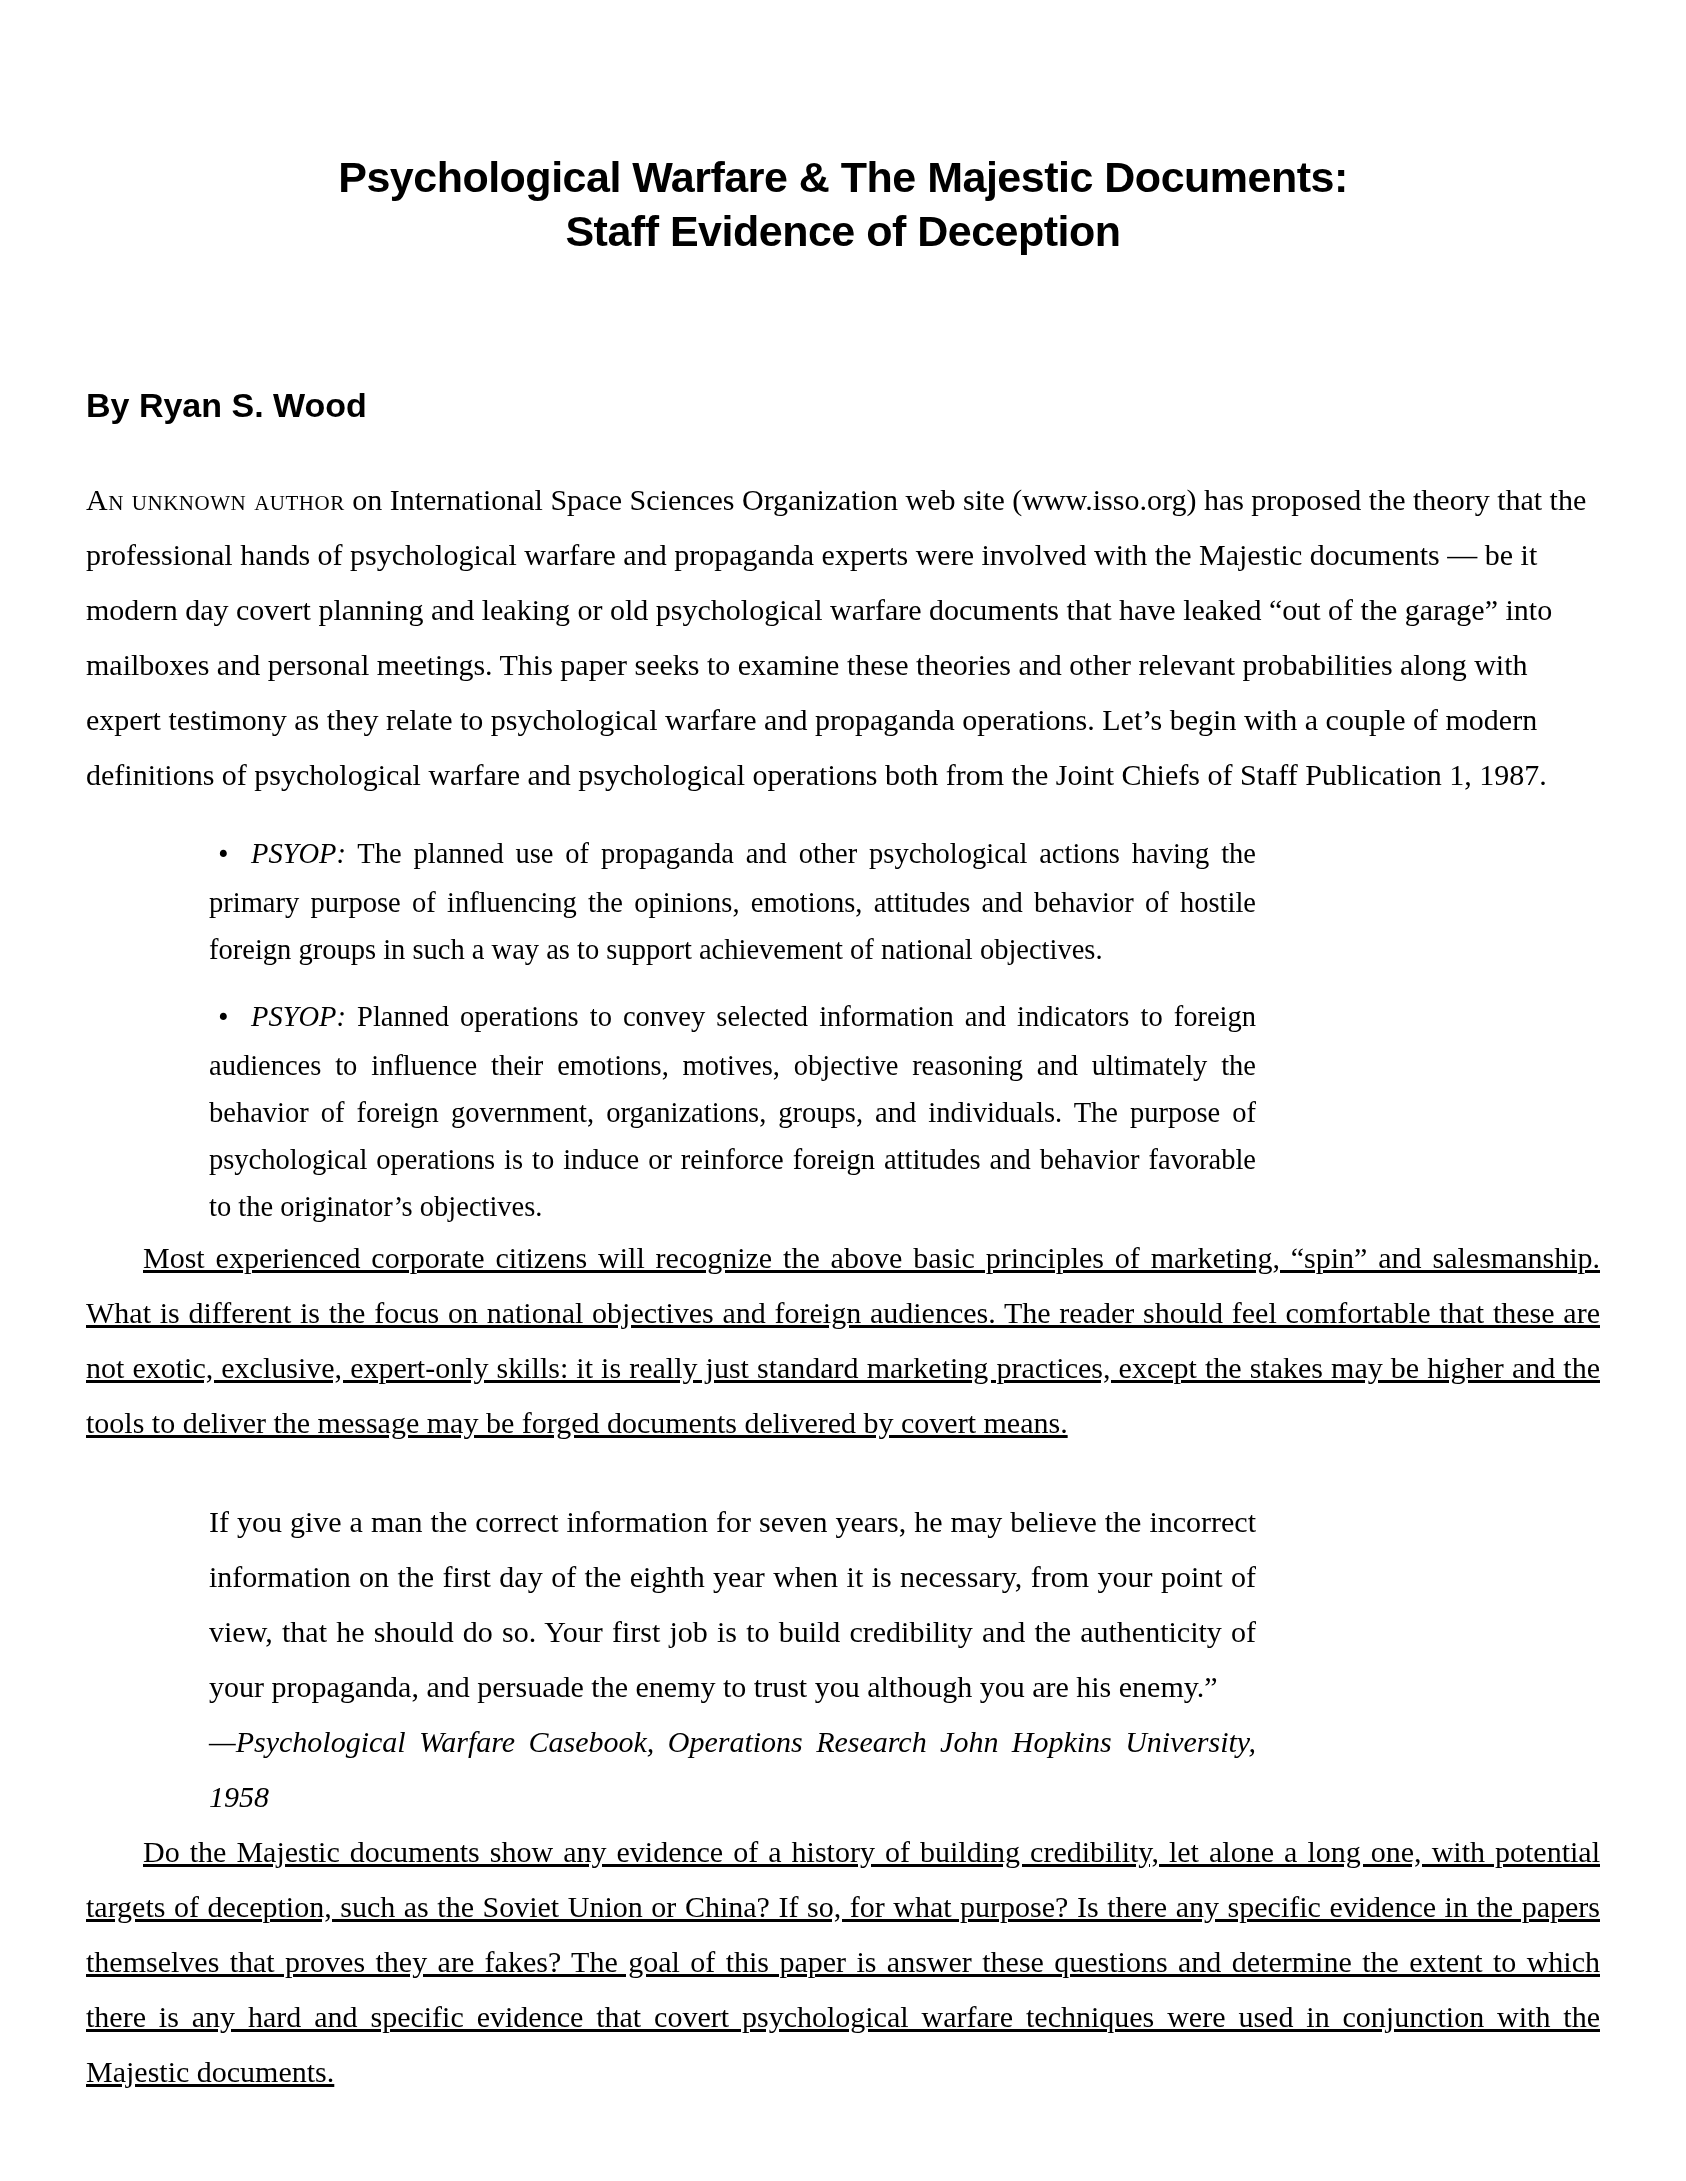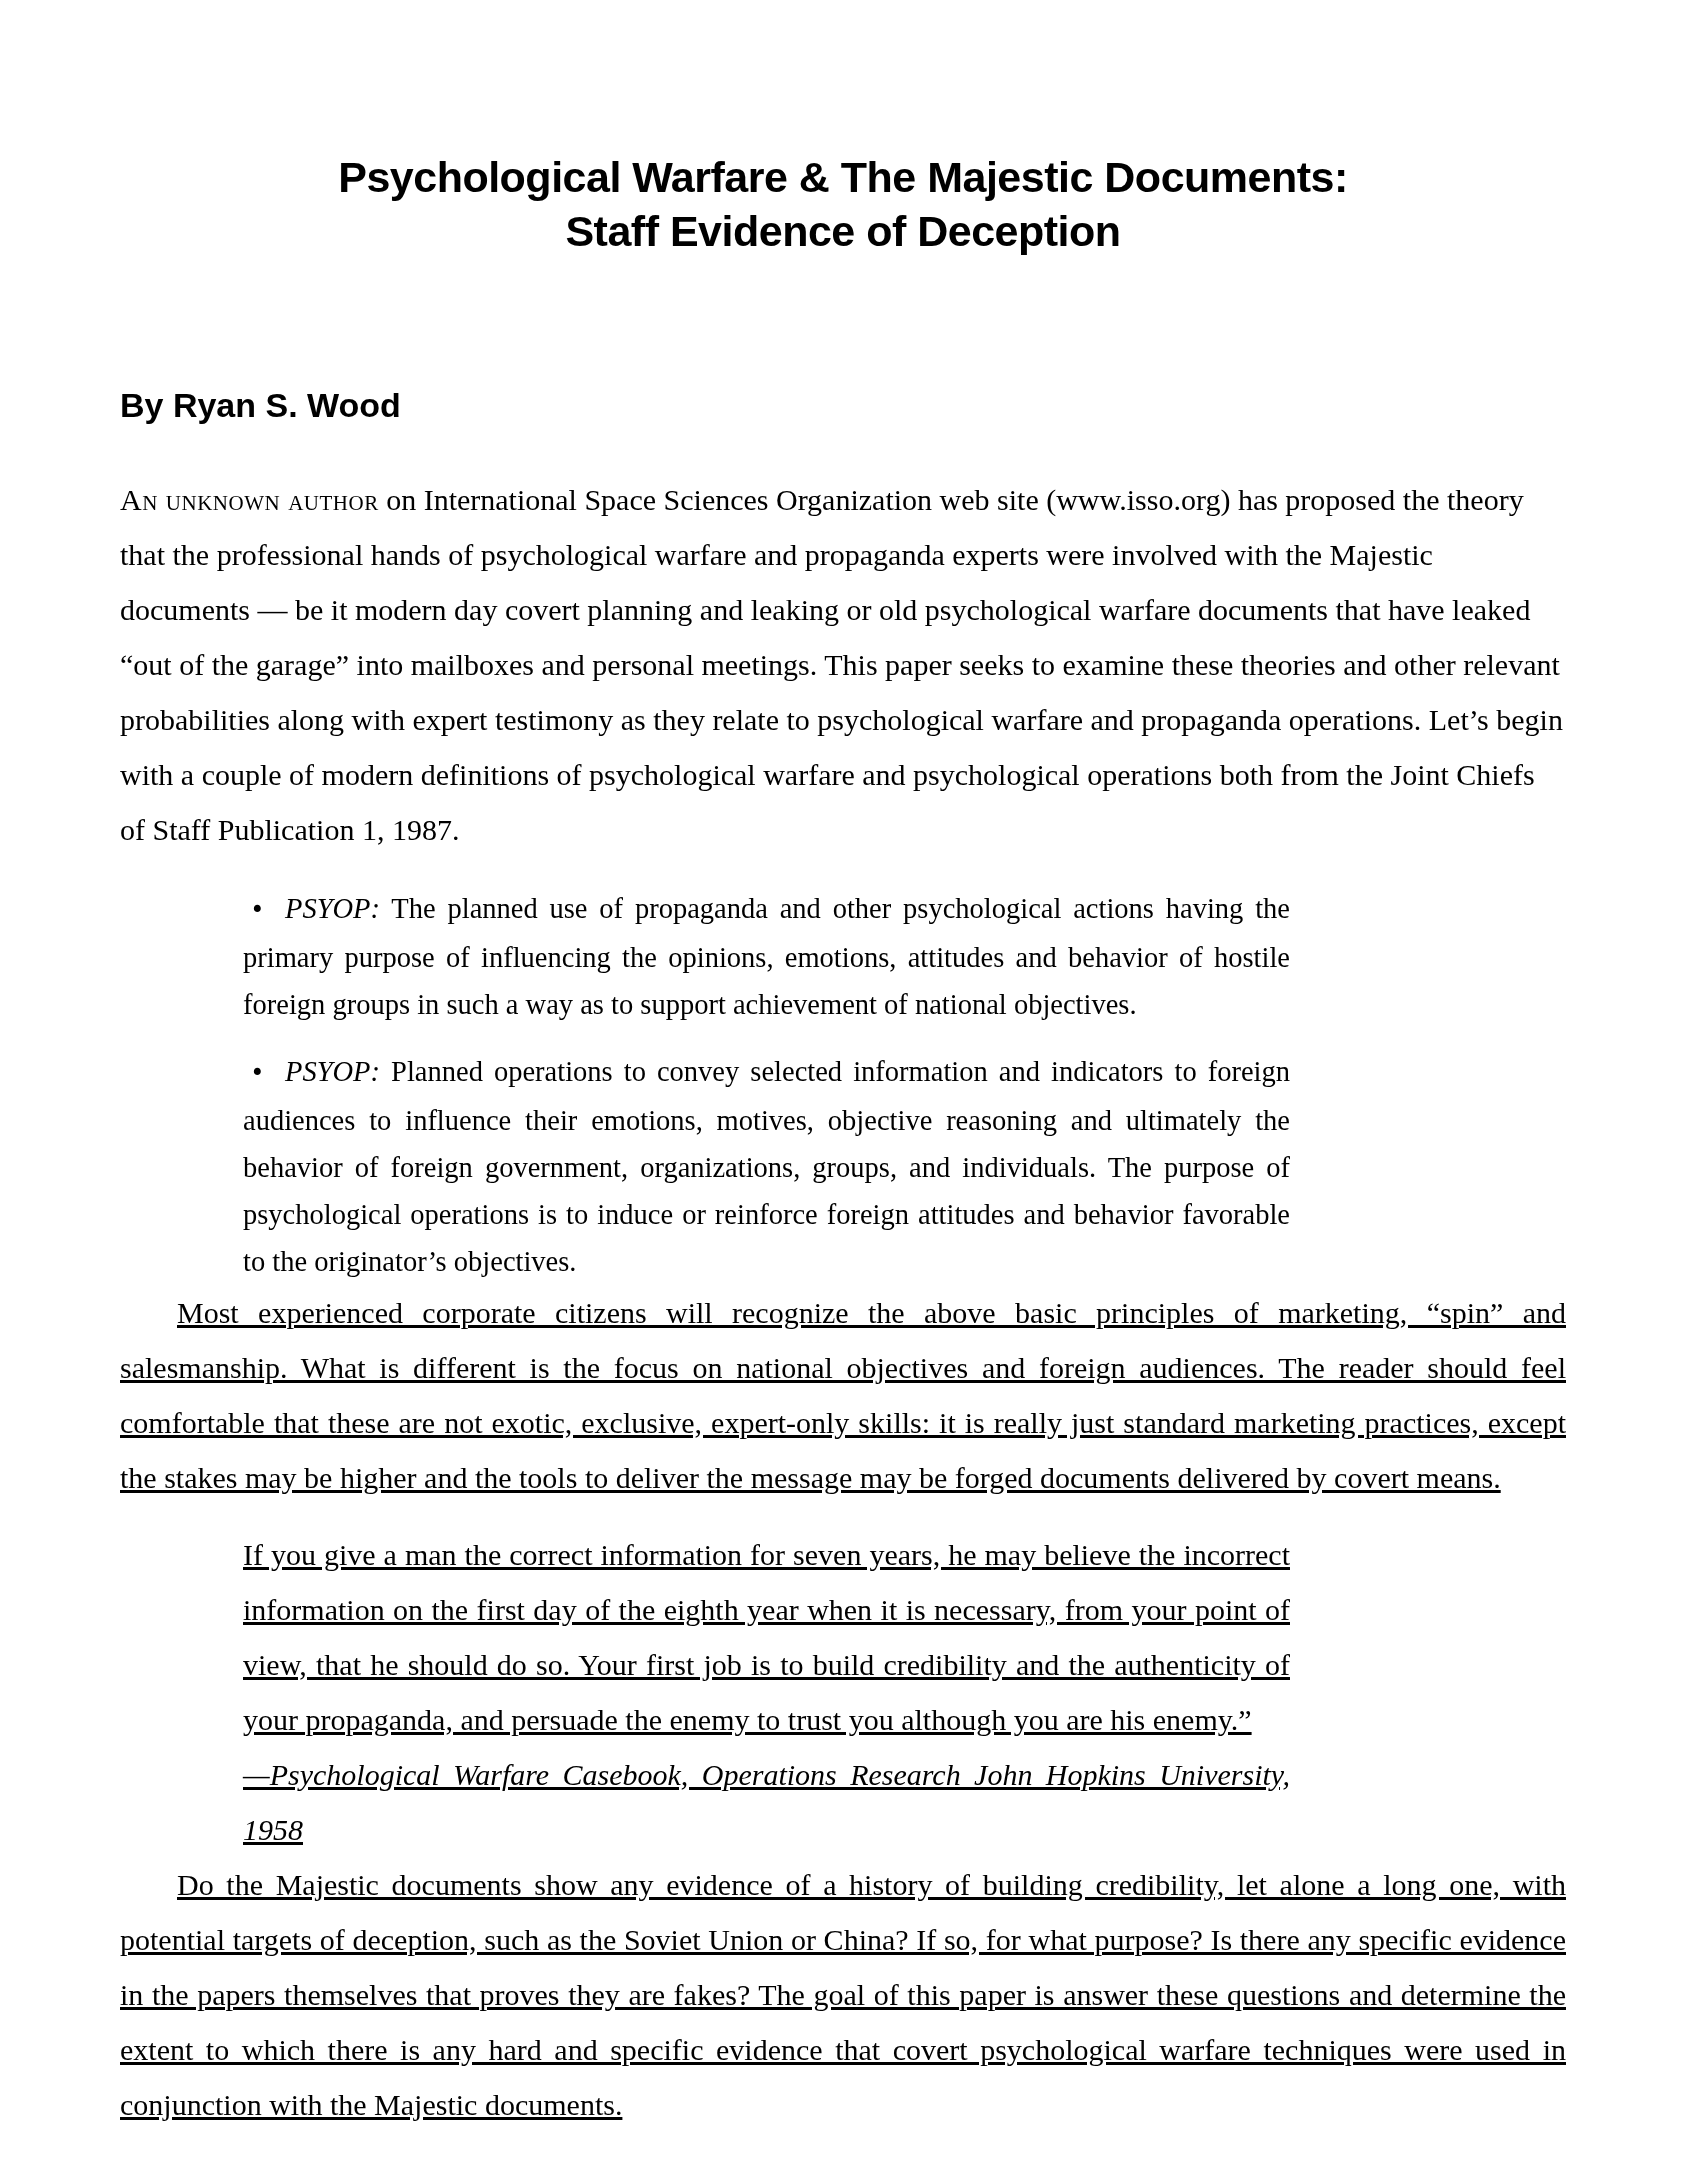--- a/index.html
+++ b/index.html
@@ -11,21 +11,21 @@
     width: 1686px;
     height: 2182px;
     background: #ffffff;
     color: #000000;
     font-family: "Liberation Serif", serif;
     overflow: hidden;
     position: relative;
     box-sizing: border-box;
   }
   .content {
-    padding: 0 120px;
+    padding: 0 86px;
   }
   .doc-title {
     margin-top: 150px;
     text-align: center;
     font-family: "Liberation Sans", sans-serif;
     font-weight: bold;
     font-size: 43px;
     line-height: 54px;
     letter-spacing: -0.5px;
   }
@@ -72,24 +72,23 @@
   }
   .term {
     font-style: italic;
   }
   .body-justified {
     text-align: justify;
     text-indent: 57px;
     text-decoration: underline;
   }
   .quote-block {
-    margin-top: 22px;
+    margin-top: 44px;
     margin-left: 123px;
     width: 1047px;
-    text-decoration: underline;
   }
   .quote-text {
     text-align: justify;
   }
   .quote-attr {
     text-align: justify;
     font-style: italic;
   }
 </style>
 </head>

